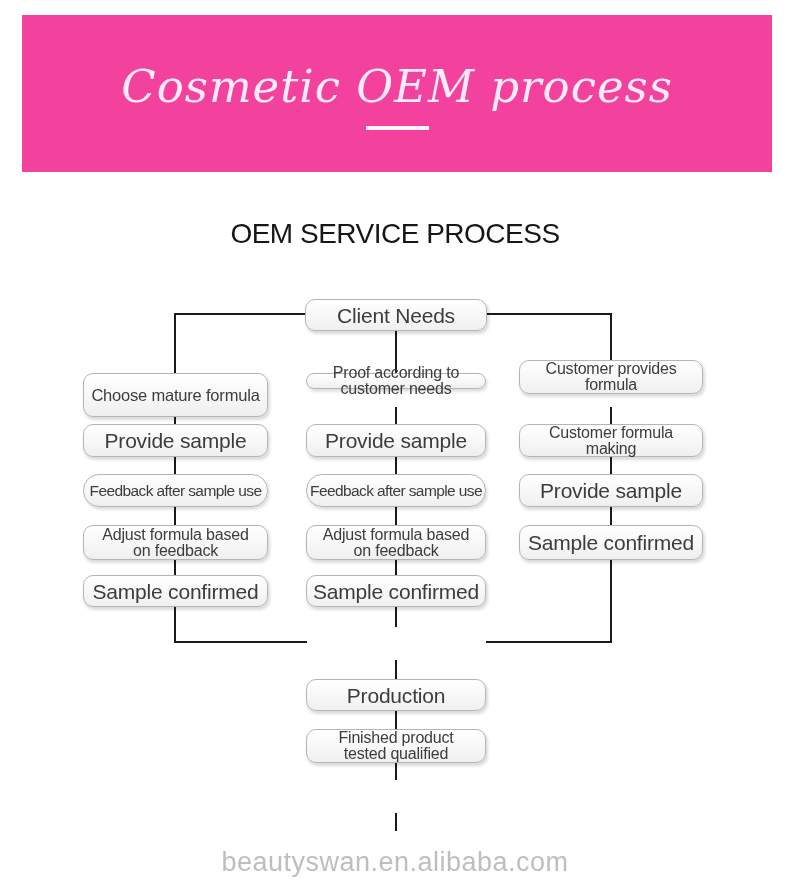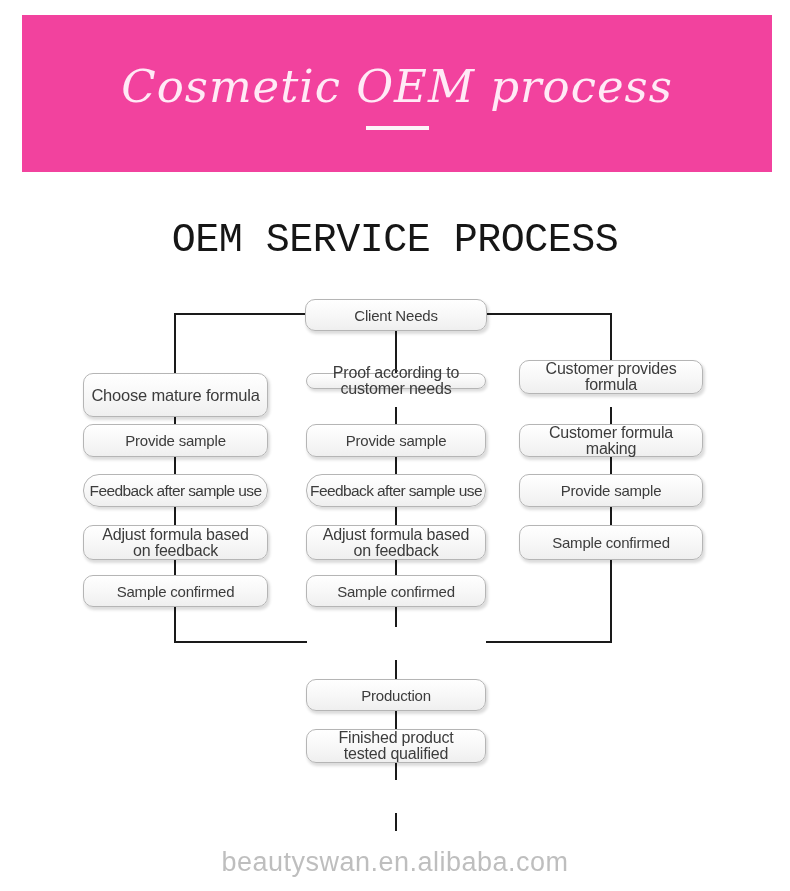--- a/index.html
+++ b/index.html
@@ -46,45 +46,44 @@
   .banner-dash {
     width: 63px; height: 4px;
     background: #fdf3f9;
   }
   
   .heading {
     position: absolute;
     left: 0; top: 218px;
     width: 790px;
     text-align: center;
-    font-size: 40px;
+    font-size: 28px;
     font-weight: 500;
     letter-spacing: -0.5px;
     color: var(--heading_text);
     line-height: 1.15;
-    font-family: Liberation Mono, monospace;
   }
   
   .node {
     position: absolute;
     z-index: 2;
     border: 1px solid var(--node_border);
     border-radius: 10px;
     background: linear-gradient(#ffffff 0%, #f7f7f7 55%, #efefef 100%);
     box-shadow: 1.5px 2.5px 3px rgba(0,0,0,0.14);
     color: var(--node_text);
     display: flex;
     align-items: center;
     justify-content: center;
     text-align: center;
     white-space: pre-line;
     line-height: 1.0;
     letter-spacing: -0.2px;
   }
-  .fz-l { font-size: 15px; }
+  .fz-l { font-size: 21px; }
   .fz-m { font-size: 16.5px; }
   .two  { font-size: 16px; }
   .condensed { font-size: 15.5px; letter-spacing: -0.6px; border-radius: 16px; }
   .cline {
     position: absolute;
     z-index: 1;
     background: var(--line);
   }
   
   .watermark {

